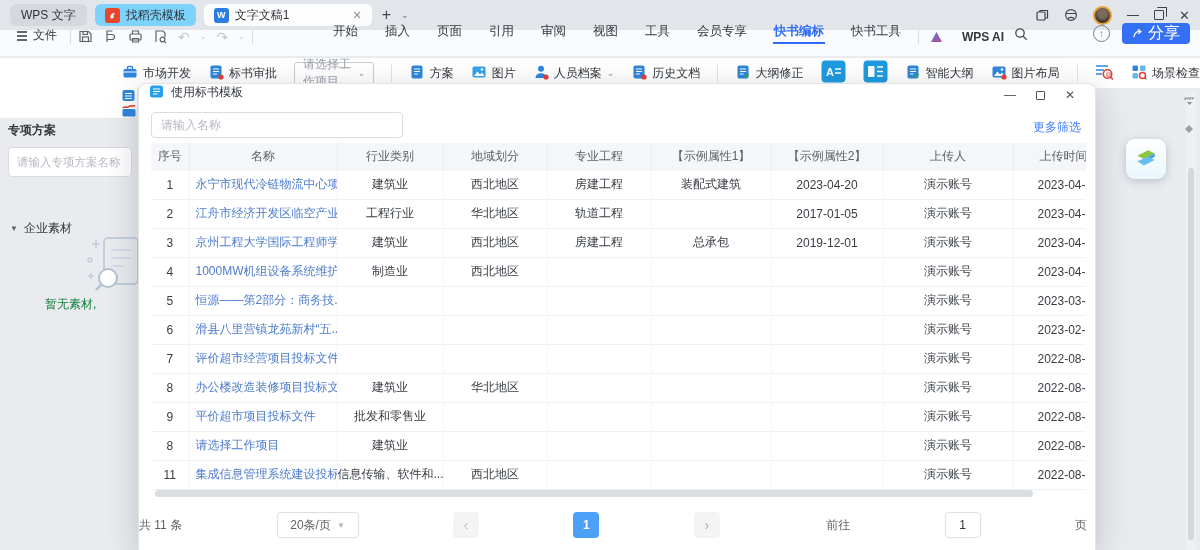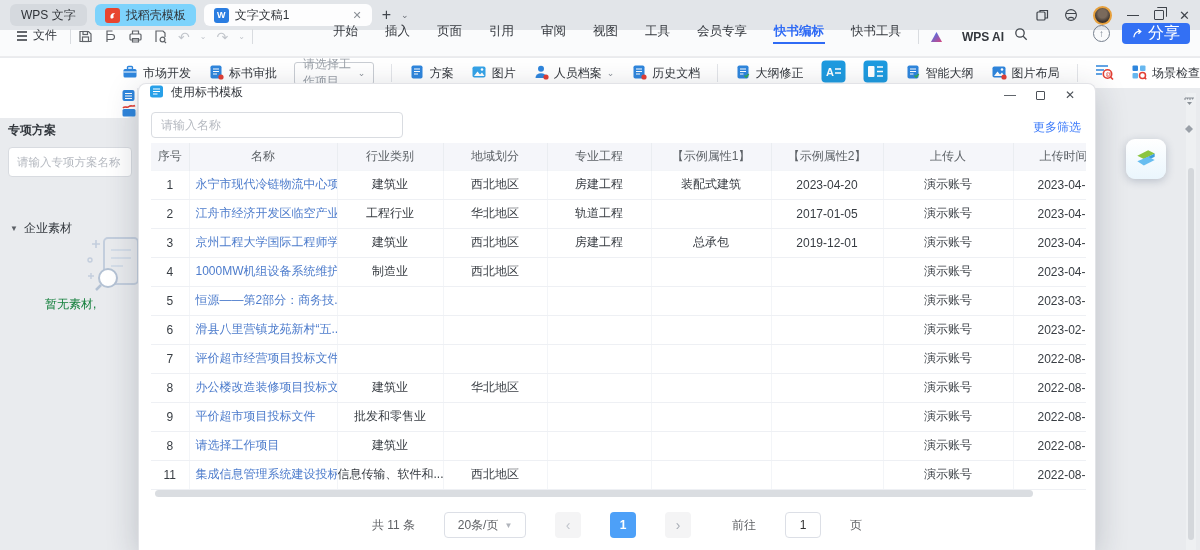--- a/index.html
+++ b/index.html
@@ -76,21 +76,21 @@
 .dlg-table-wrap{position:absolute;left:12px;top:59px;width:935px;overflow:hidden}
 table{border-collapse:collapse;table-layout:fixed;width:935px}
 th{background:#f5f6fa;color:#5d6267;font-weight:normal;height:27px;font-size:12px;border-right:1px solid #eaedf1;overflow:hidden;white-space:nowrap}
 th.th-last{text-align:center;padding-left:26px}
 td{height:29px;text-align:center;color:#383d43;border-bottom:1px solid #eef0f4;border-right:1px solid #f3f5f8;overflow:hidden;white-space:nowrap;font-size:12px}
 td.c-name{text-align:left;padding:0 6px;color:#4d7ccc}
 td.c-last{text-align:right;padding-left:6px}
 tr:first-child td{border-top:1px solid #f3f5f8}
 .h-scroll{position:absolute;left:16px;top:406px;width:878px;height:7px;background:#dadde1;border-radius:4px}
 
-.dlg-pager{position:absolute;left:0;right:0;top:428px;display:flex;justify-content:center;align-items:center;gap:29px;color:#606266}
+.dlg-pager{position:absolute;left:0;right:8px;top:428px;display:flex;justify-content:space-between;align-items:center;gap:29px;color:#606266}
 .pg-size{width:82px;height:26px;border:1px solid #dcdfe6;border-radius:4px;display:flex;align-items:center;justify-content:center;gap:6px;color:#606266}
 .pg-size .rib-chev{font-size:8px;color:#b0b4bb}
 .pg-btn{width:26px;height:26px;border-radius:4px;background:#f4f4f5;display:flex;align-items:center;justify-content:center;font-size:14px;color:#c0c4cc}
 .pg-btn.nx{color:#a8adb5}
 .pg-cur{width:26px;height:26px;border-radius:4px;background:#4da0f8;color:#fff;display:flex;align-items:center;justify-content:center;font-weight:bold}
 .pg-goto{width:36px;height:26px;border:1px solid #dcdfe6;border-radius:4px;text-align:center;font-size:12px;font-family:inherit;color:#333}
 
 .hid-ic{position:absolute}
 </style>
 </head>

